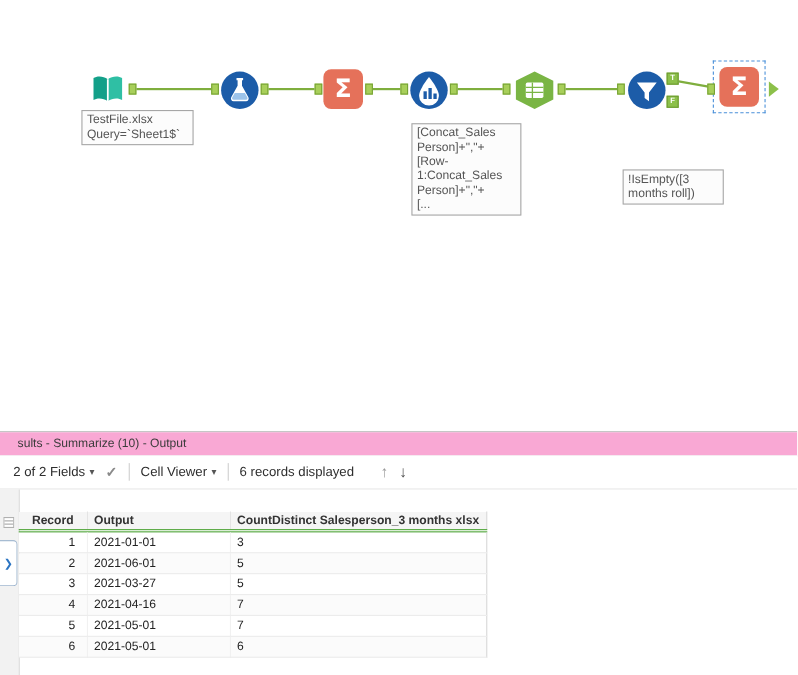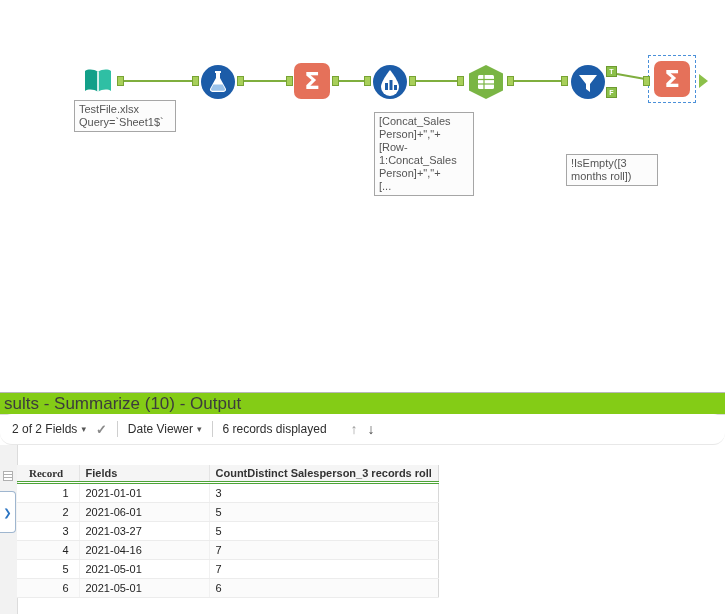--- a/index.html
+++ b/index.html
@@ -25,26 +25,26 @@
       justify-content:center;box-sizing:border-box;left:606px;}
   .out-arrow{position:absolute;left:699px;top:74px;width:0;height:0;
       border-top:7px solid transparent;border-bottom:7px solid transparent;
       border-left:9px solid #8cc04a;}
   .ann{position:absolute;background:#fcfcfc;border:1px solid #a6a6a6;color:#555;
       font-size:11px;line-height:13px;padding:2px 4px;white-space:pre-line;}
 
   
   .results-panel{position:absolute;left:0;top:392px;width:725px;bottom:0;background:#fff;
       border-top:1px solid #b8b8b8;}
-  .results-header{position:absolute;top:0;left:0;right:0;height:21px;background:#84cc16;
-      border-bottom:1px solid #dcdcdc;font-size:17px;color:#3c3c3c;line-height:21px;
-      padding-left:4px;}
+  .results-header{position:absolute;top:0;left:0;right:0;height:21px;background:#f9a8d4;
+      border-bottom:1px solid #dcdcdc;font-size:11px;color:#3c3c3c;line-height:21px;
+      padding-left:16px;}
   .results-toolbar{position:absolute;top:21px;left:0;right:0;height:31px;background:#fff;
       border-bottom:1px solid #e8e8e8;display:flex;align-items:center;gap:10px;
-      padding-left:12px;font-size:12px;color:#2e2e2e;box-sizing:border-box;border-radius:12px;}
+      padding-left:12px;font-size:12px;color:#2e2e2e;box-sizing:border-box;}
   .tb-group{display:flex;align-items:center;gap:4px;cursor:default;}
   .caret{font-size:9px;color:#555;}
   .check-glyph{color:#8a8a8a;font-weight:bold;font-size:13px;}
   .sep{width:1px;height:16px;background:#cfcfcf;}
   .arrow-glyph{font-size:14px;font-weight:bold;}
   .arrow-up{color:#9a9a9a;margin-left:14px;}
   .arrow-down{color:#4a4a4a;}
 
   .results-body{position:absolute;top:52px;left:0;right:0;bottom:0;}
   .left-strip{position:absolute;left:0;top:0;bottom:0;width:17px;background:#f2f2f2;
@@ -52,21 +52,21 @@
   .grid-icon{position:absolute;left:3px;top:22px;width:10px;height:10px;}
   .expander{position:absolute;left:0;top:46px;width:15px;height:40px;background:#fff;
       border:1px solid #9fb6cf;border-left:none;border-radius:0 4px 4px 0;display:flex;
       align-items:center;justify-content:center;color:#2b74c2;font-size:10px;cursor:pointer;}
 
   .results-table{position:absolute;left:17px;top:20px;border-collapse:collapse;
       font-size:11px;color:#222;table-layout:fixed;}
   .results-table th{font-weight:bold;text-align:left;background:#f5f5f5;
       border-bottom:3px double #4ea437;padding:2px 6px;border-right:1px solid #e4e4e4;
       color:#333;overflow:hidden;white-space:nowrap;}
-  .results-table th.record{padding-left:12px;font-family:Liberation Serif, serif;}
+  .results-table th.record{padding-left:12px;}
   .results-table td{padding:3px 6px;border-bottom:1px solid #ececec;
       border-right:1px solid #f1f1f1;background:#fff;overflow:hidden;white-space:nowrap;}
   .results-table tr:nth-child(even) td{background:#fbfbfb;}
   .results-table td.num{text-align:right;padding-right:10px;}
   .results-table th:last-child,.results-table td:last-child{border-right:1px solid #d8d8d8;}
 </style>
 </head>
 <body>
 
 <div class="screen">
@@ -180,21 +180,21 @@
     <div class="results-header">sults - Summarize (10) - Output</div>
 
     <div class="results-toolbar">
       <div class="tb-group">
         <span>2 of 2 Fields</span>
         <span class="caret">▾</span>
       </div>
       <span class="check-glyph">✓</span>
       <div class="sep"></div>
       <div class="tb-group">
-        <span>Date Viewer</span>
+        <span>Cell Viewer</span>
         <span class="caret">▾</span>
       </div>
       <div class="sep"></div>
       <span>6 records displayed</span>
       <span class="arrow-glyph arrow-up">↑</span>
       <span class="arrow-glyph arrow-down">↓</span>
     </div>
 
     <div class="results-body">
       <div class="left-strip">
@@ -212,22 +212,22 @@
 
       <table class="results-table">
         <colgroup>
             <col style="width:62px;">
             <col style="width:130px;">
             <col style="width:220px;">
           </colgroup>
         <thead>
           <tr>
             <th class="record">Record</th>
-            <th>Fields</th>
-            <th>CountDistinct Salesperson_3 records roll</th>
+            <th>Output</th>
+            <th>CountDistinct Salesperson_3 months xlsx</th>
           </tr>
         </thead>
         <tbody>
             <tr>
               <td class="num">1</td>
               <td>2021-01-01</td>
               <td>3</td>
             </tr>
             <tr>
               <td class="num">2</td>

